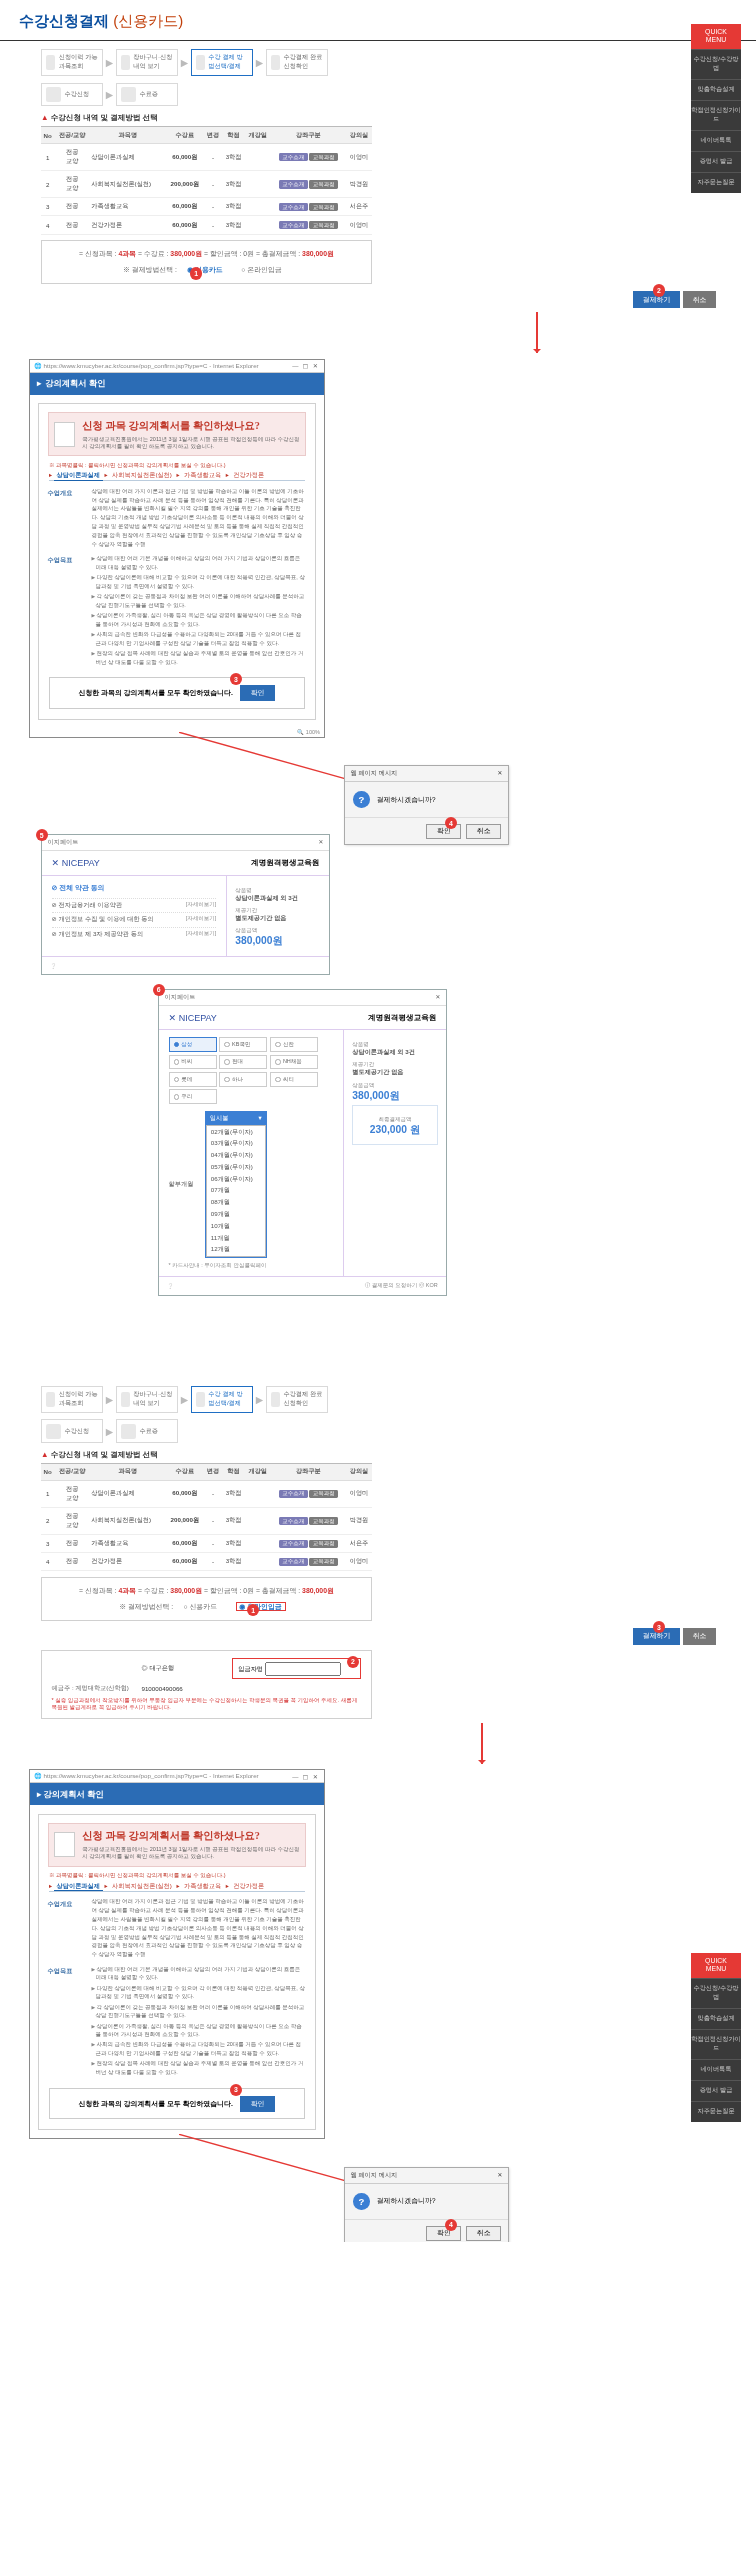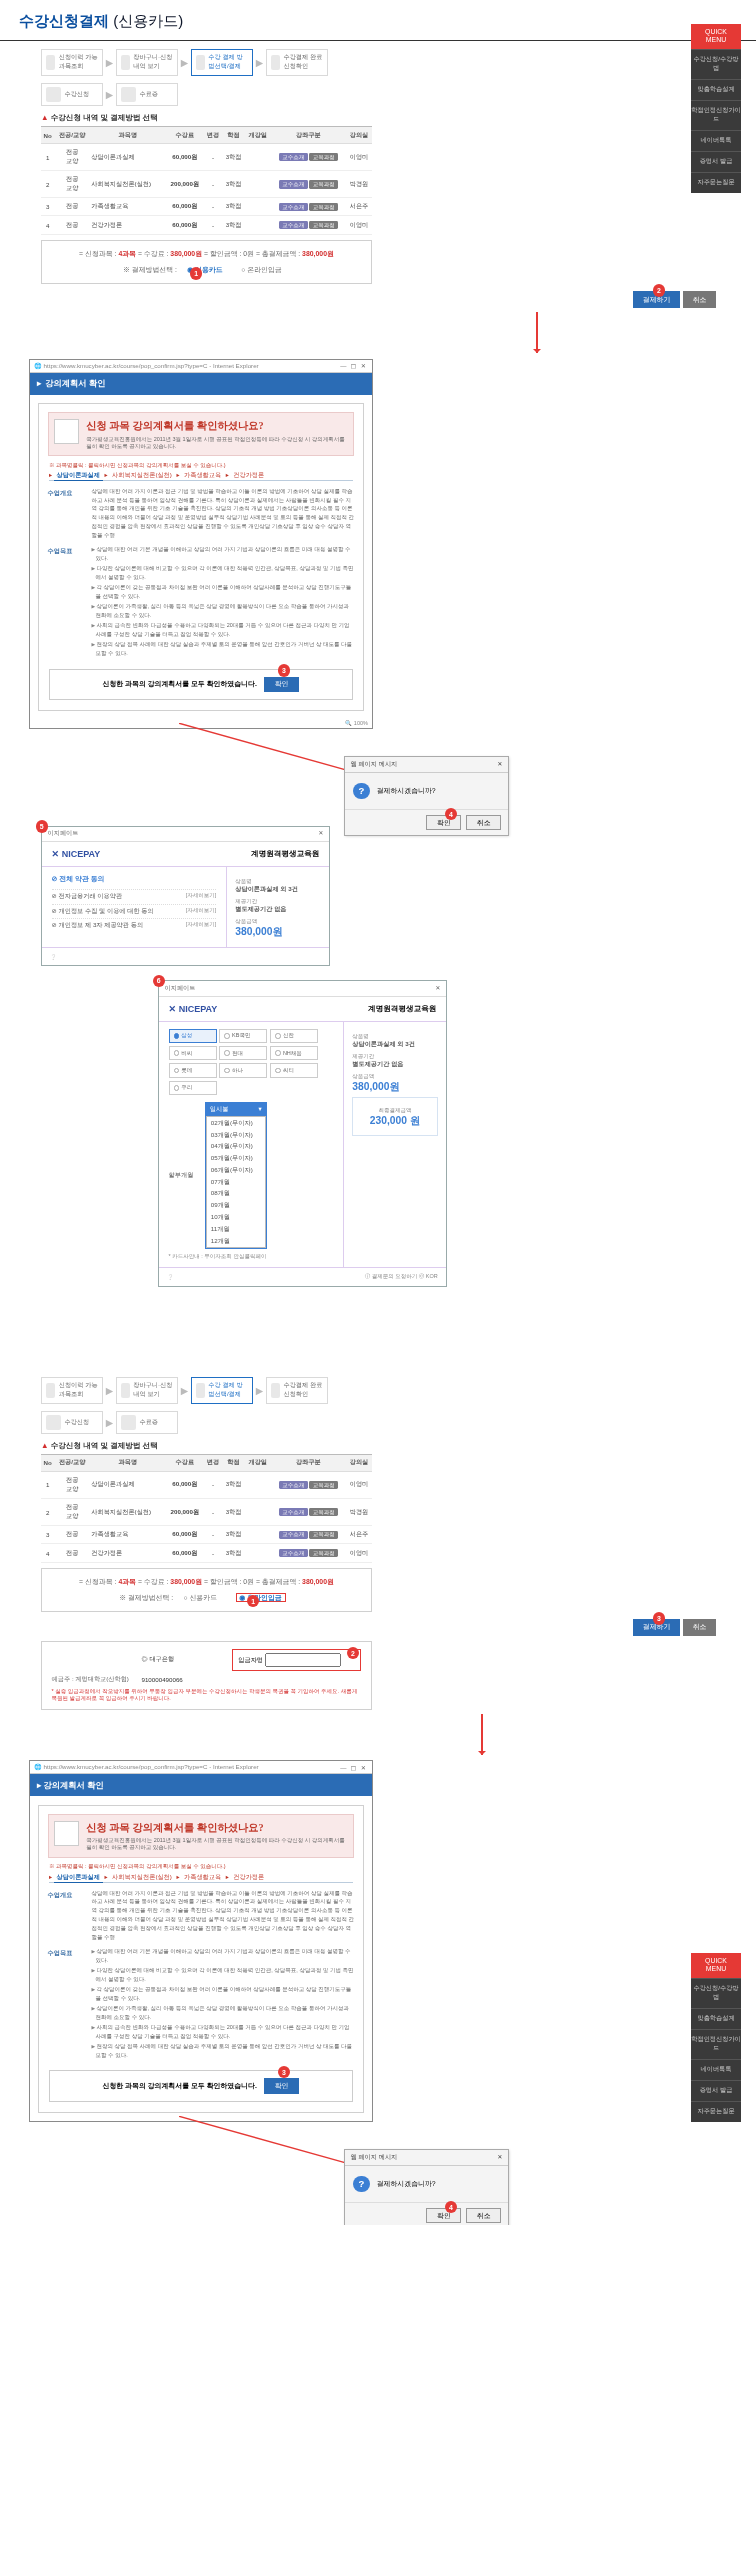--- a/index.html
+++ b/index.html
@@ -1,18 +1,18 @@
 <!DOCTYPE html>
 <html style="font-size:11px"><head>
 <meta charset="utf-8">
 <style>
 *{box-sizing:border-box;margin:0;padding:0;font-family:Malgun Gothic,Arial,sans-serif}
 body{background:#fff;width:757px}
 .page-title{font-size:15px;font-weight:700;color:#0b4f9f;padding:12.4px 0 8.3px 19px;border-bottom:1.4px solid #333}
-.page-title .sub{color:#0f172a;font-weight:400}
+.page-title .sub{color:#c2410c;font-weight:400}
 .quick-menu{position:absolute;right:15px;width:50px;text-align:center;font-size:6.9px}
 .quick-menu.qm1{top:24px}.quick-menu.qm2{top:1953px}
 .qm-head{background:#e53935;color:#fff;padding:4.1px 0;font-size:6.9px;line-height:1.2}
 .qm-item{background:#3a3a3a;color:#ccc;padding:5.5px 0;border-top:0.7px solid #555;font-size:6.2px}
 .content{width:331px;margin:8.3px 0 0 41px}
 .steps{display:flex;align-items:center;gap:2.8px;margin-bottom:6.9px}
 .step{border:0.7px solid #d9d9d9;padding:3.4px 4.1px;display:flex;align-items:center;gap:3.4px;font-size:6.2px;color:#666;width:62px}
 .step-icon{width:15px;height:15px;background:#e8e8e8;border-radius:2.1px}
 .step.active{border-color:#1f6fc4;color:#1f6fc4}
 .arrow{color:#bbb;font-size:9.6px}
@@ -28,27 +28,27 @@
 .sumbox .hl{color:#d32f2f;font-weight:700}
 .radio-row{margin-top:5.5px;font-size:6.9px}
 .radio-row label{margin:0 8.3px}
 .radio-sel{color:#1f6fc4;font-weight:700}
 .num-badge{display:inline-flex;width:12.4px;height:12.4px;border-radius:50%;background:#e53935;color:#fff;font-size:6.9px;align-items:center;justify-content:center;font-weight:700;position:absolute;z-index:10}
 .btn-area{text-align:right;margin:6.9px 41px 0 0;position:relative}
 .btn{display:inline-block;padding:3.4px 9.6px;font-size:6.9px;color:#fff;background:#2b6cb5;border:none;cursor:pointer}
 .btn.gray{background:#777}
 .arrow-down{width:1.4px;height:41px;background:#e53935;margin:4.1px auto 0;position:relative}
 .arrow-down::after{content:"";position:absolute;bottom:-4.1px;left:-3.4px;border:4.1px solid transparent;border-top-color:#e53935}
-.ie-win{width:344px;margin:5.5px 0 0 29px;border:0.7px solid #8a8a8a;background:#fff;font-size:6.9px}
+.ie-win{width:296px;margin:5.5px 0 0 29px;border:0.7px solid #8a8a8a;background:#fff;font-size:6.9px}
 .ie-bar{display:flex;align-items:center;justify-content:space-between;padding:2.1px 4.1px;border-bottom:0.7px solid #ccc;color:#666;font-size:6.2px}
 .ie-bar .url{color:#888}
 .ie-bar .ctl span{margin:0 2.1px}
 .ie-hdr{background:#2b6cb5;color:#fff;padding:5.5px 6.9px;font-size:8.3px;font-weight:700}
 .plan-box{border:0.7px solid #d0d0d0;margin:8.3px;padding:8.3px}
-.plan-title{background:#f9e9e9;border:0.7px solid #eacaca;padding:5.5px;display:flex;gap:6.9px;}
+.plan-title{background:#f9e9e9;border:0.7px solid #eacaca;padding:5.5px;display:flex;gap:6.9px;align-items:center}
 .plan-title .mag{width:33px;height:25px;background:#fff;border:0.7px solid #ccc}
 .plan-title .ttext{font-family:serif;font-size:10.3px;color:#c0392b;font-weight:700}
 .plan-title .small{font-size:5.5px;color:#666;margin-top:2.8px}
 .red-bullet{font-size:5.5px;color:#c0392b;margin:5.5px 1.4px 1.4px}
 .tabs{font-size:6.2px;color:#c0392b;margin:2.8px 1.4px;border-bottom:0.7px solid #bcd}
 .tabs span{padding:1.4px 2.8px}
 .tabs .on{color:#1a62ad;font-weight:700;border-bottom:1.4px solid #1a62ad}
 .desc-row{display:flex;gap:6.9px;margin-top:5.5px}
 .desc-row .lbl{width:37px;font-size:6.2px;color:#3a6ea5;font-weight:700;padding-top:2.1px}
 .desc-row .txt{flex:1;font-size:5.5px;color:#666;line-height:1.6}
@@ -58,21 +58,21 @@
 .confirm-bar .btn{padding:2.8px 11px}
 .msgbox{width:165px;border:0.7px solid #aaa;background:#f4f4f4;font-size:6.9px;padding:0;position:relative;box-shadow:1.4px 1.4px 2.8px rgba(0,0,0,.2)}
 .msgbox .mb-h{display:flex;justify-content:space-between;padding:2.8px 5.5px;color:#444;font-size:6.2px;border-bottom:0.7px solid #ccc}
 .msgbox .mb-b{padding:9.6px 8.3px;display:flex;align-items:center;gap:6.9px}
 .msgbox .mb-ico{width:16.5px;height:16.5px;border-radius:50%;background:#3b7fd4;color:#fff;display:flex;align-items:center;justify-content:center;font-size:9.6px;font-weight:700}
 .msgbox .mb-f{text-align:right;padding:5.5px 6.9px;border-top:0.7px solid #ddd}
 .msgbox .mb-f button{padding:1.4px 9.6px;font-size:6.9px;border:0.7px solid #999;background:#eee;margin-left:2.8px}
 .pay-win{width:289px;border:0.7px solid #9aa;background:#fff;font-size:6.9px;position:relative}
 .pay-win .pw-h{padding:2.8px 5.5px;font-size:6.2px;color:#666;border-bottom:0.7px solid #ddd;display:flex;justify-content:space-between}
 .pay-win .pw-top{display:flex;justify-content:space-between;padding:6.9px 9.6px;border-bottom:0.7px solid #dce}
-.pay-win .brand{color:#3251a3;font-size:9px;font-weight:700}
+.pay-win .brand{color:#3251a3;font-size:9px;font-weight:400}
 .pay-win .merch{font-size:7.6px;font-weight:700;text-align:right}
 .pay-body{display:flex}
 .pay-L{flex:1;padding:6.9px 9.6px}
 .pay-R{width:103px;border-left:0.7px solid #dce;padding:6.9px 8.3px;font-size:6.2px;color:#555}
 .pay-R .k{color:#888;font-size:5.5px;margin-top:4.1px}
 .pay-R .v{font-weight:700;margin-bottom:1.4px}
 .pay-R .big{color:#3b7fd4;font-size:10.3px}
 .agree{color:#3b7fd4;font-weight:700;font-size:6.9px;margin-bottom:5.5px}
 .ag-row{display:flex;justify-content:space-between;font-size:6.2px;color:#555;padding:2.1px 0;border-top:0.7px dotted #ddd}
 .ag-row .lk{color:#888;font-size:5.5px}

